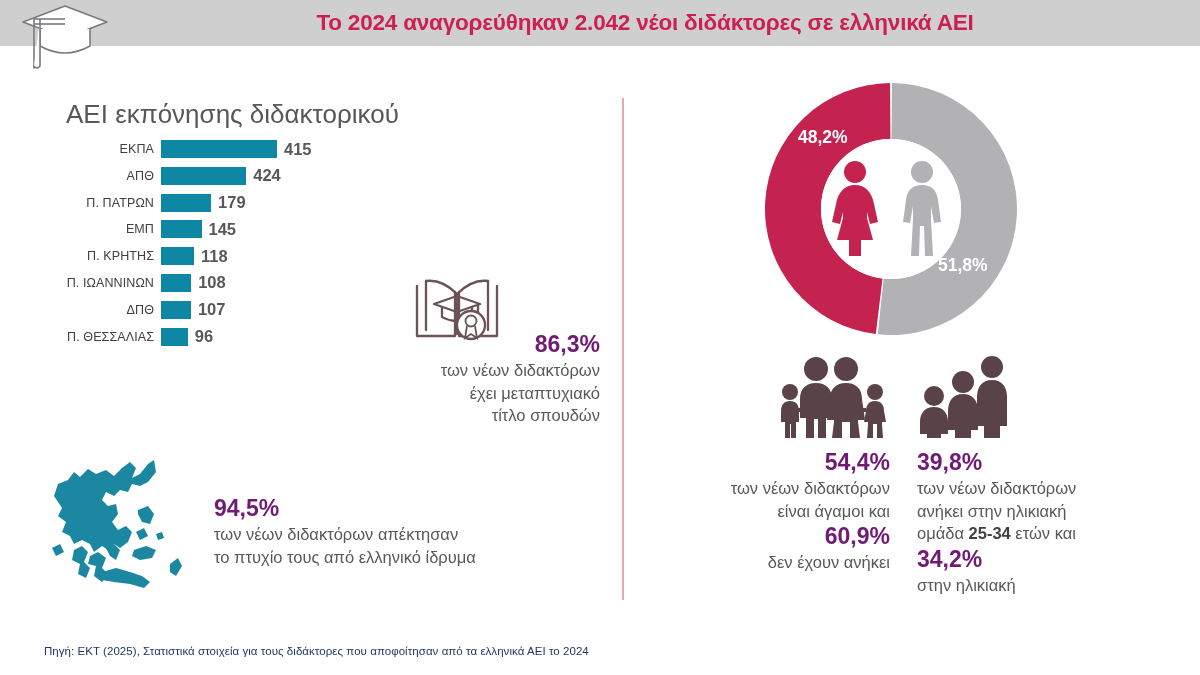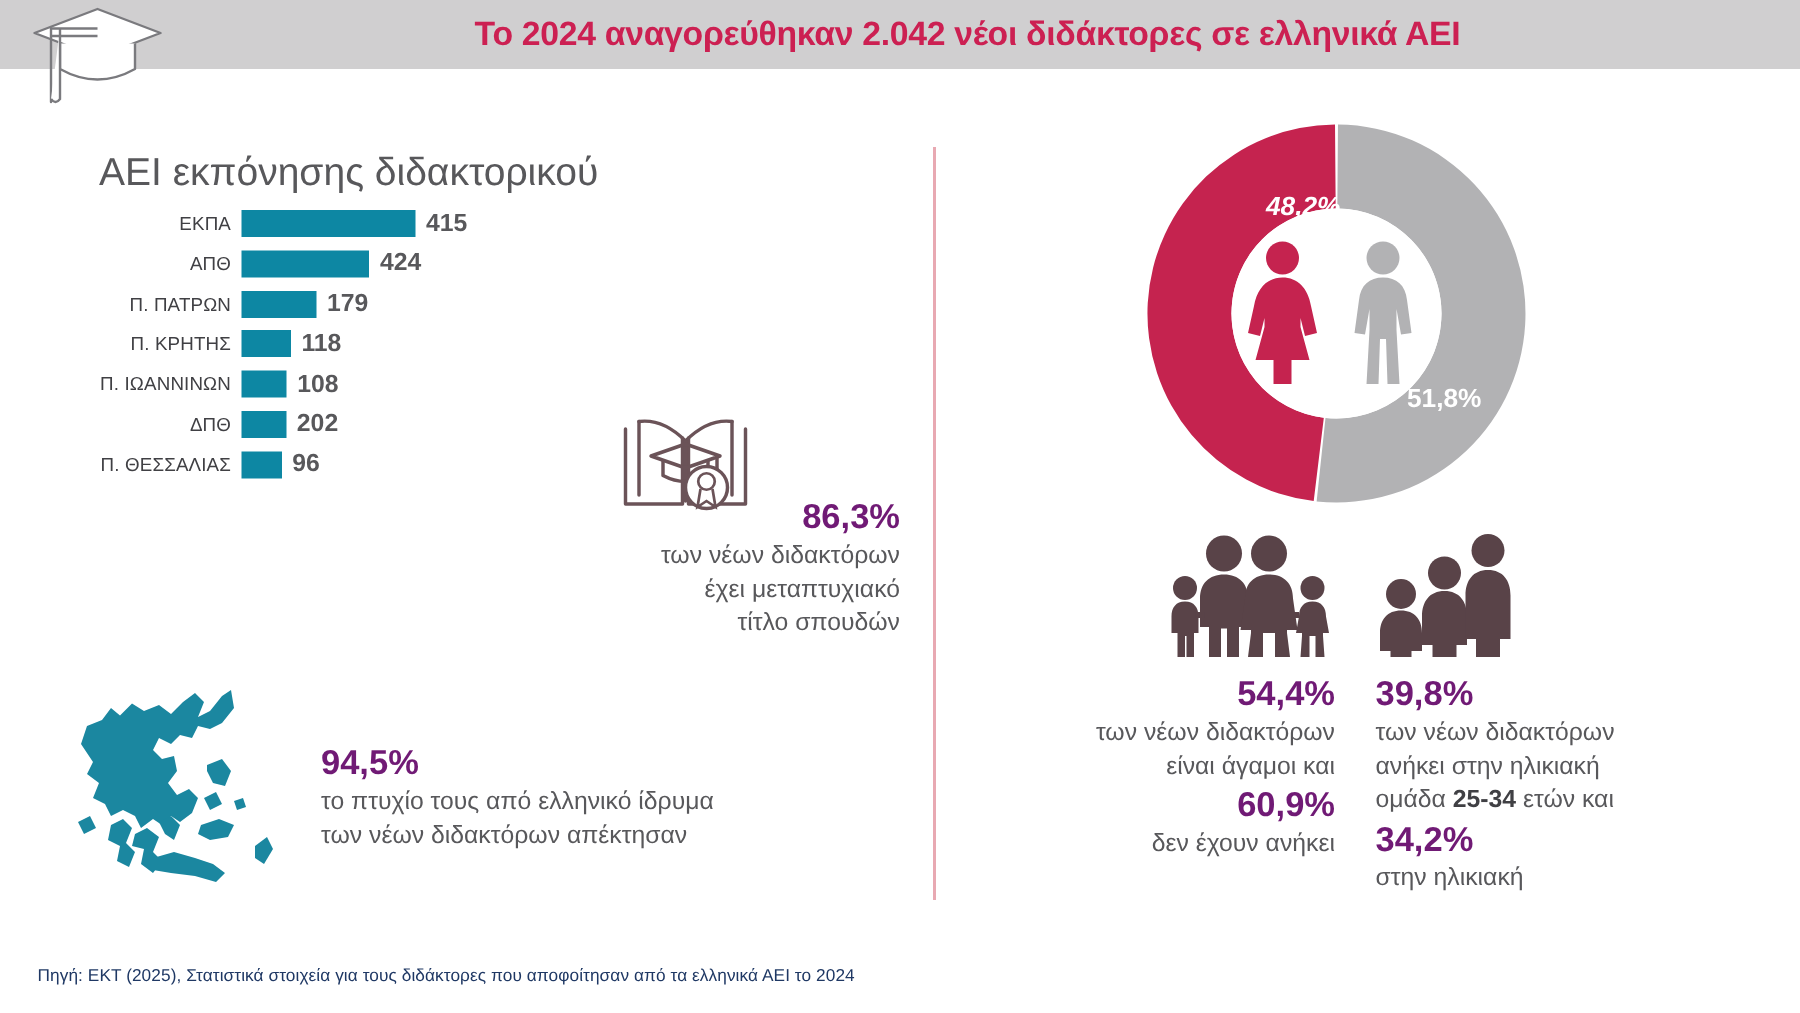--- a/index.html
+++ b/index.html
@@ -145,21 +145,21 @@
     left: 762px; top: 80px;
     width: 258px; height: 258px;
   }
   .donut-label {
     position: absolute;
     font-size: 17.5px;
     font-weight: bold;
     color: #ffffff;
     white-space: nowrap;
   }
-  .lbl-female { left: 844px; top: 127px; font-style: italic; }
+  .lbl-female { left: 798px; top: 127px; }
   .lbl-male   { left: 938px; top: 255px; }
   .gender-icons {
     position: absolute;
     left: 825px; top: 160px;
     width: 130px; height: 96px;
   }
 
   
   .family-icon {
     position: absolute;
@@ -181,21 +181,21 @@
     position: absolute;
     left: 917px; top: 448px;
     width: 260px;
     text-align: left;
   }
   .bold-range { font-weight: bold; color: #404044; }
 
   
   .footer-note {
     position: absolute;
-    left: 25px; top: 645px;
+    left: 44px; top: 645px;
     font-size: 11.5px;
     color: #1f3864;
     white-space: nowrap;
     letter-spacing: 0.05px;
   }
 </style>
 </head>
 <body>
 
 <div class="header-bar"></div>
@@ -233,38 +233,45 @@
       </div>
     </div>
     <div class="bar-row">
       <div class="bar-label">Π. ΠΑΤΡΩΝ</div>
       <div class="bar-track">
         <div class="bar-fill" style="width: 50.0337px; background: rgb(13, 135, 163);"></div>
         <div class="bar-value">179</div>
       </div>
     </div>
     <div class="bar-row">
+      <div class="bar-label">ΕΜΠ</div>
+      <div class="bar-track">
+        <div class="bar-fill" style="width: 40.5301px; background: rgb(13, 135, 163);"></div>
+        <div class="bar-value">145</div>
+      </div>
+    </div>
+    <div class="bar-row">
       <div class="bar-label">Π. ΚΡΗΤΗΣ</div>
       <div class="bar-track">
         <div class="bar-fill" style="width: 32.9831px; background: rgb(13, 135, 163);"></div>
         <div class="bar-value">118</div>
       </div>
     </div>
     <div class="bar-row">
       <div class="bar-label">Π. ΙΩΑΝΝΙΝΩΝ</div>
       <div class="bar-track">
         <div class="bar-fill" style="width: 30.188px; background: rgb(13, 135, 163);"></div>
         <div class="bar-value">108</div>
       </div>
     </div>
     <div class="bar-row">
       <div class="bar-label">ΔΠΘ</div>
       <div class="bar-track">
         <div class="bar-fill" style="width: 29.9084px; background: rgb(13, 135, 163);"></div>
-        <div class="bar-value">202</div>
+        <div class="bar-value">107</div>
       </div>
     </div>
     <div class="bar-row">
       <div class="bar-label">Π. ΘΕΣΣΑΛΙΑΣ</div>
       <div class="bar-track">
         <div class="bar-fill" style="width: 26.8337px; background: rgb(13, 135, 163);"></div>
         <div class="bar-value">96</div>
       </div>
     </div>
   </div>
@@ -316,22 +323,22 @@
       <path d="M92,80 L100,76 L104,84 L96,88 Z"></path>
       <path d="M90,98 L102,94 L112,98 L108,106 L96,108 L88,104 Z"></path>
       <path d="M58,120 L72,116 L86,120 L98,124 L106,130 L100,136 L86,132 L70,130 L58,128 Z"></path>
       <path d="M126,112 L134,106 L138,114 L132,124 L126,120 Z"></path>
       <path d="M112,82 L118,80 L120,86 L114,88 Z"></path>
     </g>
   </svg>
 </div>
 <div class="greece-block">
   <div class="big-pct">94,5%</div>
+  <div class="stat-text">των νέων διδακτόρων απέκτησαν</div>
   <div class="stat-text">το πτυχίο τους από ελληνικό ίδρυμα</div>
-  <div class="stat-text">των νέων διδακτόρων απέκτησαν</div>
 </div>
 
 <div class="donut-wrap">
   <svg viewBox="0 0 258 258" width="258" height="258">
 
     <path id="seg-female" fill="#c5234f" d="M113.80,254.08 A126,126 0 0,1 128.01,3.00 L128.45,59.00 A70,70 0 0,0 120.55,198.49 Z"></path>
 
     <path id="seg-male" fill="#b2b2b4" d="M129.99,3.00 A126,126 0 1,1 115.76,254.30 L121.65,198.61 A70,70 0 1,0 129.55,59.00 Z"></path>
     <circle cx="129" cy="129" r="70" fill="#ffffff"></circle>
   </svg>

